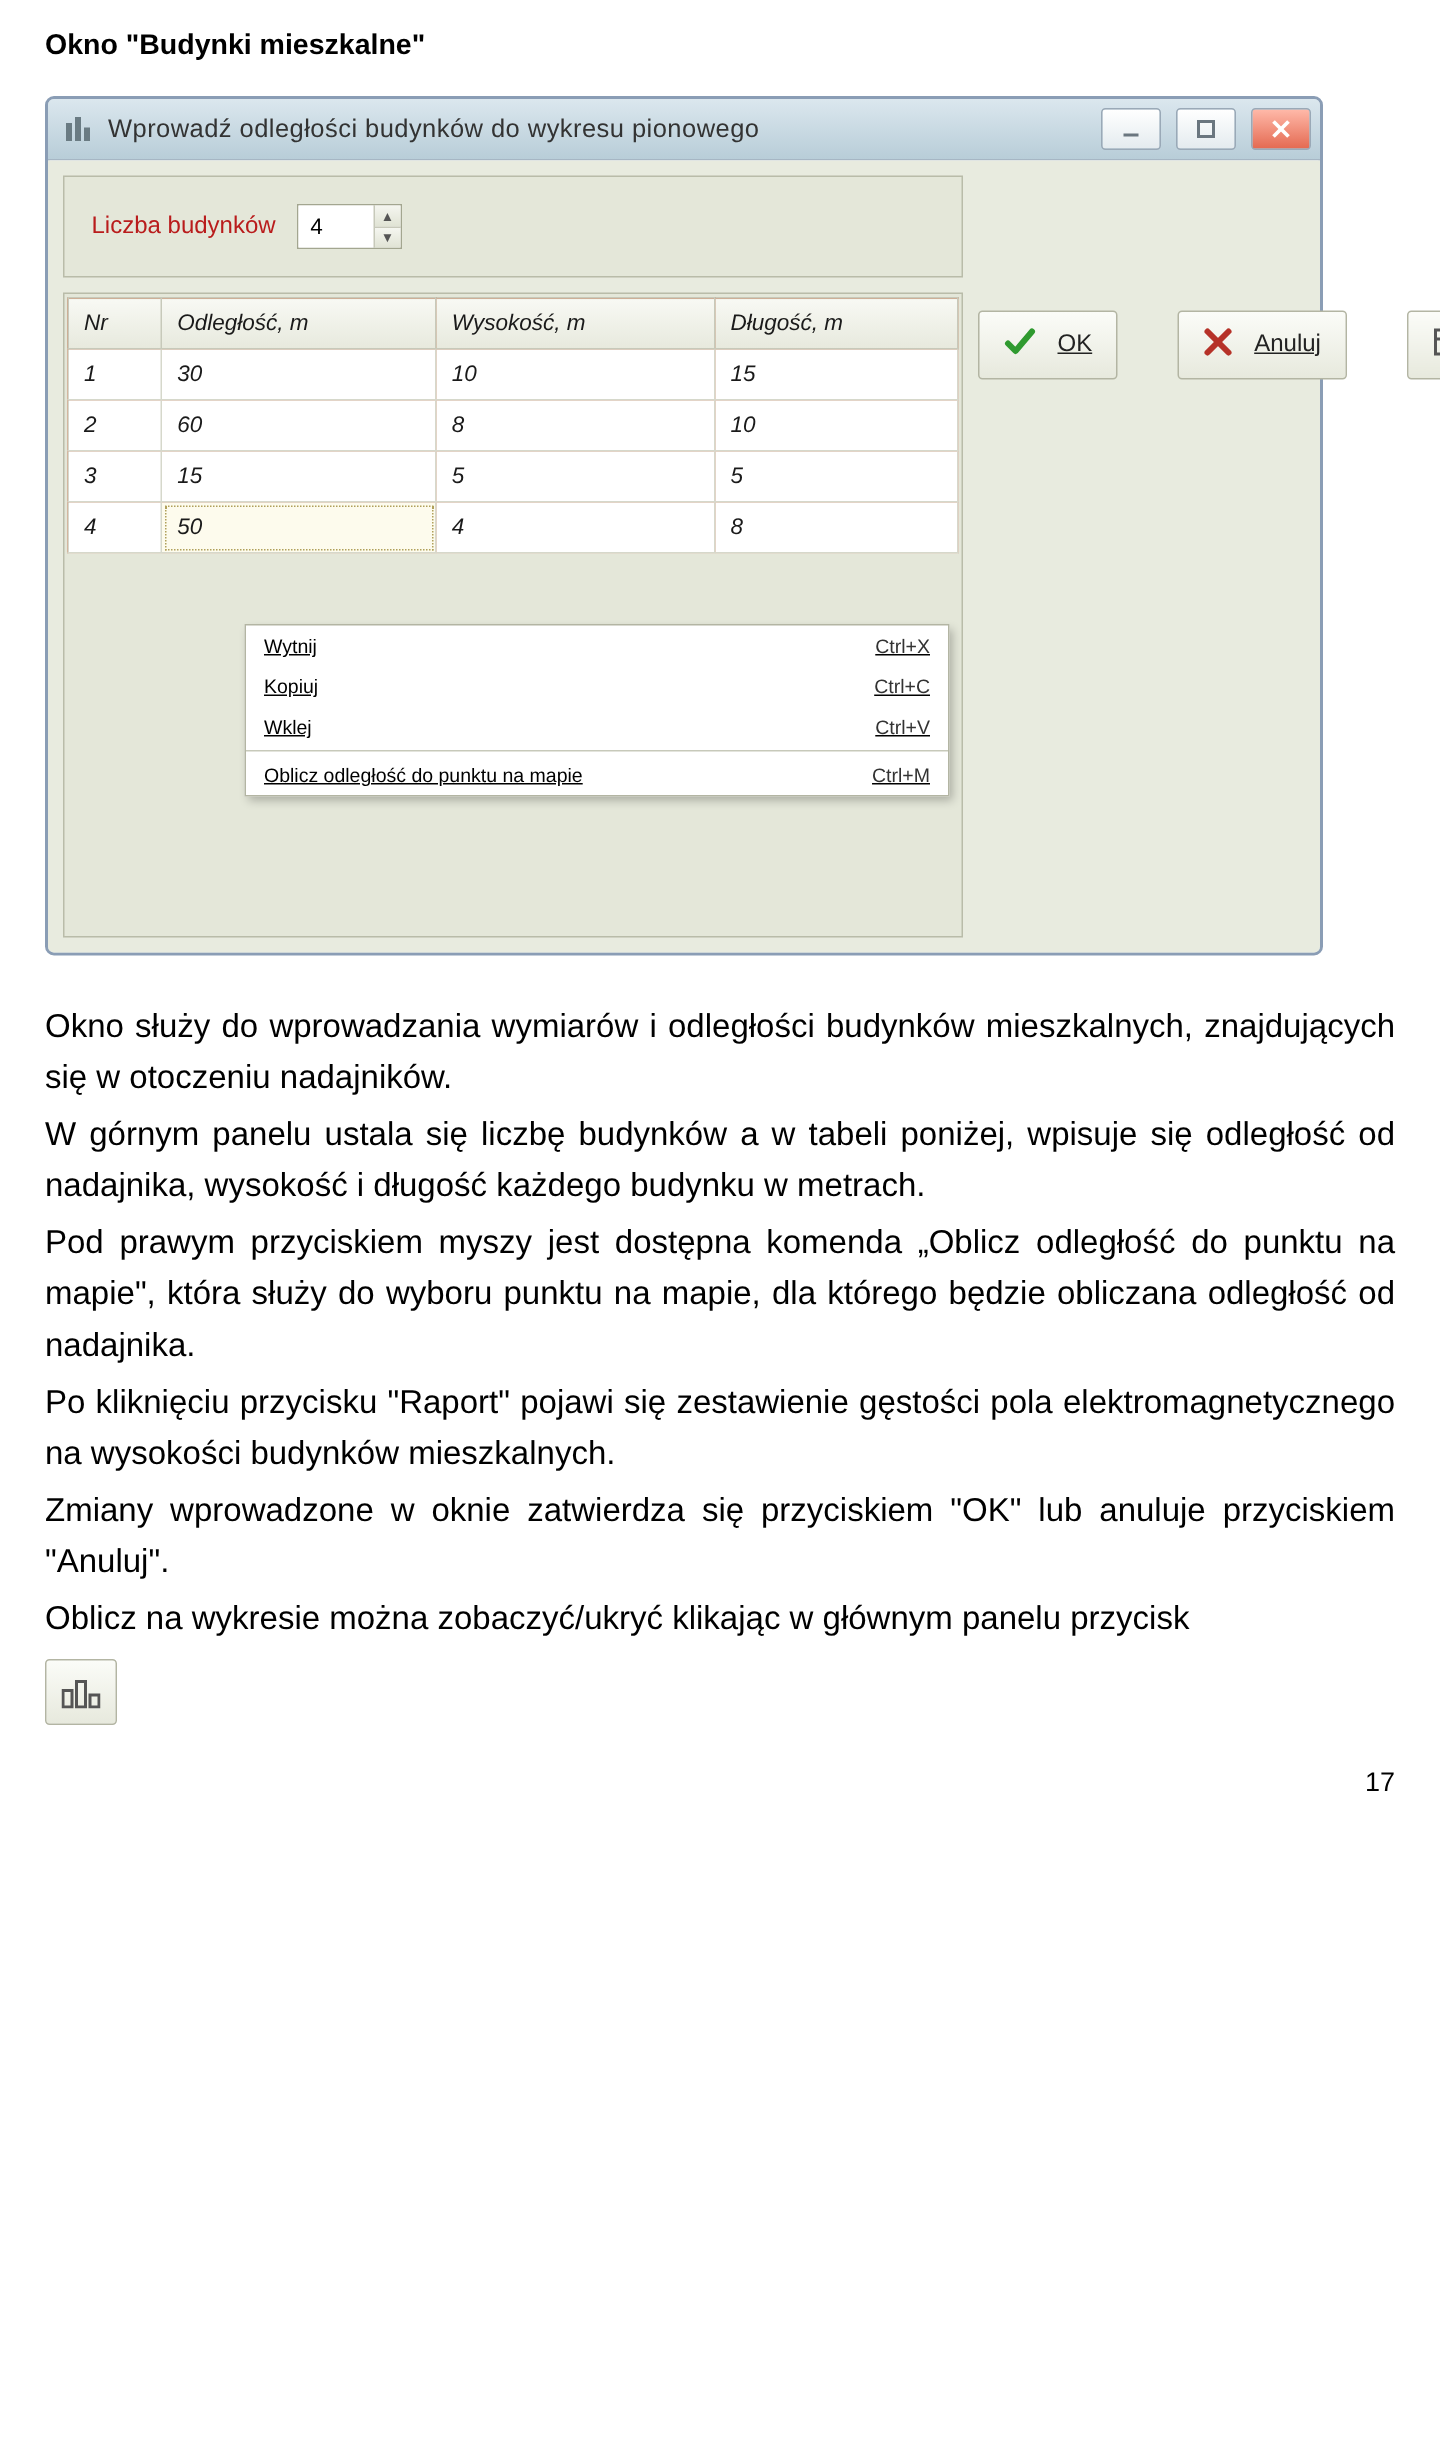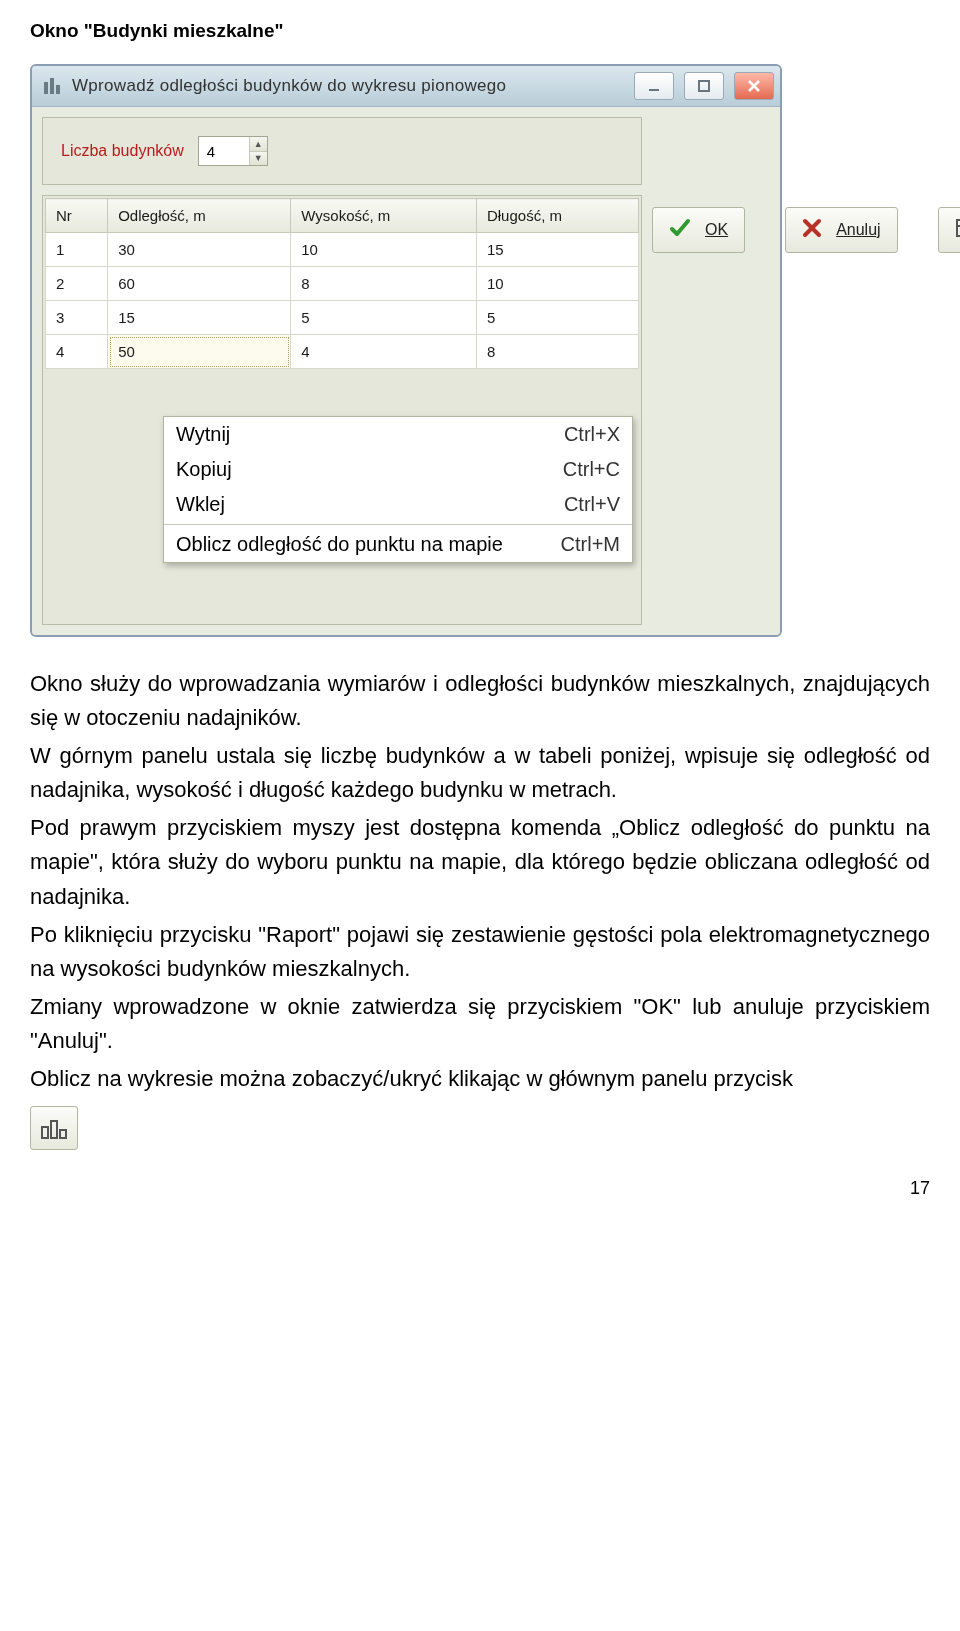--- a/index.html
+++ b/index.html
@@ -16,21 +16,21 @@
     font-weight: bold;
     font-size: 19px;
     margin: 0 0 22px 0;
   }
 
   
   .win-frame {
     border: 2px solid #8a9db5;
     border-radius: 6px;
     background: #e8edf2;
-    width: 752px;
+    width: 852px;
     margin: 0 0 30px 0;
     box-shadow: 0 0 0 1px #cbd5e0 inset;
   }
   .win-titlebar {
     display: flex;
     align-items: center;
     gap: 10px;
     background: linear-gradient(to bottom, #dbe7ee 0%, #b8cdd8 100%);
     border-bottom: 1px solid #a6b6c4;
     padding: 6px 6px 6px 10px;
@@ -116,20 +116,21 @@
   .spin-arrow:last-child { border-bottom:none; }
 
   .panel.table-panel { padding: 2px; height: 430px; position:relative; }
   table.data {
     width:100%;
     border-collapse: collapse;
     font-family: Tahoma, sans-serif;
     font-size:15px;
     color:#1a1a1a;
     background:#c2410c;
+    font-style:italic;
   }
   table.data th {
     text-align:left;
     font-weight:normal;
     padding:8px 10px;
     background: linear-gradient(to bottom,#f8f9f4 0%, #e7e9dd 100%);
     border:1px solid #c7c9ba;
   }
   table.data td {
     padding:8px 10px;
@@ -149,22 +150,23 @@
   
   .ctx-menu {
     position:absolute;
     left: 120px;
     top: 220px;
     width: 470px;
     background:#fff;
     border:1px solid #b3b5a3;
     box-shadow: 2px 3px 6px rgba(0,0,0,.25);
     font-family: Tahoma, sans-serif;
-    font-size:20px;
+    font-size:13px;
     z-index: 5;
+    text-decoration: underline;
   }
   .ctx-item {
     display:flex;
     padding: 6px 12px;
     gap: 20px;
     cursor: default;
   }
   .ctx-label { flex:1; }
   .ctx-short { color:#333; }
   .ctx-sep {

